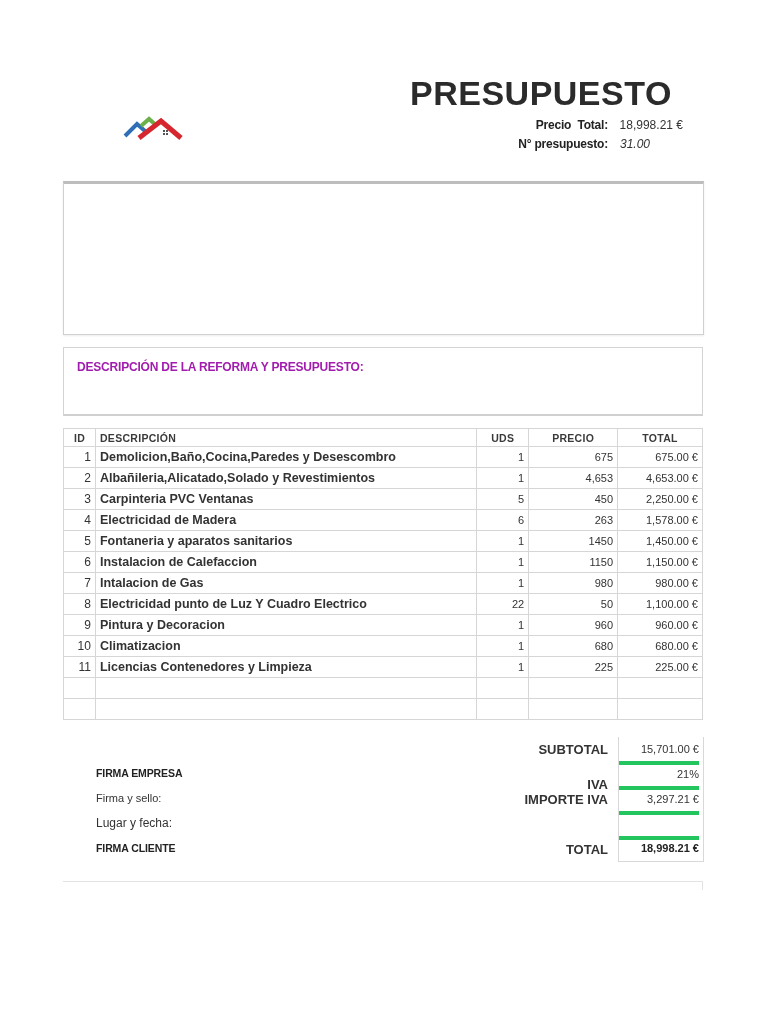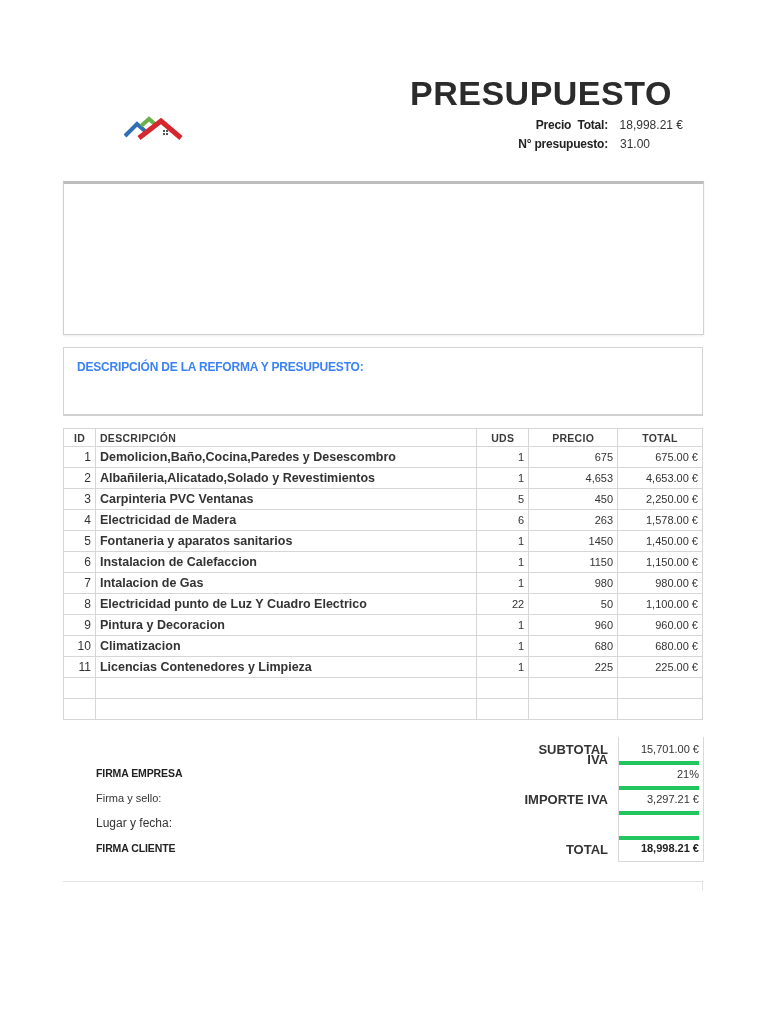--- a/index.html
+++ b/index.html
@@ -10,35 +10,35 @@
     .title {
       position: absolute; left: 410px; top: 74px;
       font-family: "Liberation Sans", sans-serif; font-weight: bold;
       font-size: 34px; color: #2b2b2b; letter-spacing: 0.5px;
     }
     .logo { position: absolute; left: 123px; top: 114px; width: 62px; height: 26px; }
     .meta { position: absolute; left: 480px; top: 117px; width: 230px; font-size: 12px; }
     .meta-row { display: flex; height: 19px; line-height: 16px; }
     .meta-label { width: 128px; text-align: right; font-weight: bold; color: #222; letter-spacing: -0.2px; }
     .meta-value { margin-left: 12px; color: #333; }
-    .meta-value.italic { }
+    .meta-value.italic { font-style: italic; }
     .meta-value.right { width: 75px; text-align: right; margin-left: 0; }
 
     .client-box {
       position: absolute; left: 63px; top: 181px; width: 639px; height: 150px;
       border: 1px solid #d0d0d0; border-top: 3px solid #bdbdbd;
       box-shadow: 0 1px 2px rgba(0,0,0,0.08);
     }
     .desc-box {
       position: absolute; left: 63px; top: 347px; width: 638px; height: 66px;
       border: 1px solid #d4d4d4; border-bottom: 2px solid #d0d0d0;
     }
     .desc-title {
       position: absolute; left: 13px; top: 12px; font-size: 12px;
-      font-weight: bold; color: #3b82f6; letter-spacing: -0.2px;
+      font-weight: bold; color: #a21caf; letter-spacing: -0.2px;
     }
 
     table.items {
       position: absolute; left: 63px; top: 428px; width: 640px;
       border-collapse: collapse; font-size: 12px;
     }
     table.items th, table.items td {
       border: 1px solid #d6d6d6; height: 21px; padding: 0 4px; box-sizing: border-box;
     }
     table.items th {
@@ -215,21 +215,21 @@
         </tr>
       </tbody>
   </table>
 
   <div class="sign bold" style="top:767px;">FIRMA EMPRESA</div>
   <div class="sign small" style="top:792px;">Firma y sello:</div>
   <div class="sign med" style="top:816px;">Lugar y fecha:</div>
   <div class="sign bold" style="top:842px;">FIRMA CLIENTE</div>
 
   <div class="sum-label" style="top:742px;">SUBTOTAL</div>
-  <div class="sum-label" style="top:752px;">IVA</div>
+  <div class="sum-label" style="top:777px;">IVA</div>
   <div class="sum-label" style="top:792px;">IMPORTE IVA</div>
   <div class="sum-label" style="top:842px;">TOTAL</div>
 
   <div class="sum-box">
     <div class="sum-cell" style="top:0;">15,701.00 €</div>
     <div class="sum-cell" style="top:25px;">21%</div>
     <div class="sum-cell" style="top:50px;">3,297.21 €</div>
     <div class="sum-cell" style="top:75px;"></div>
     <div class="sum-cell bold" style="top:99px;">18,998.21 €</div>
   </div>

